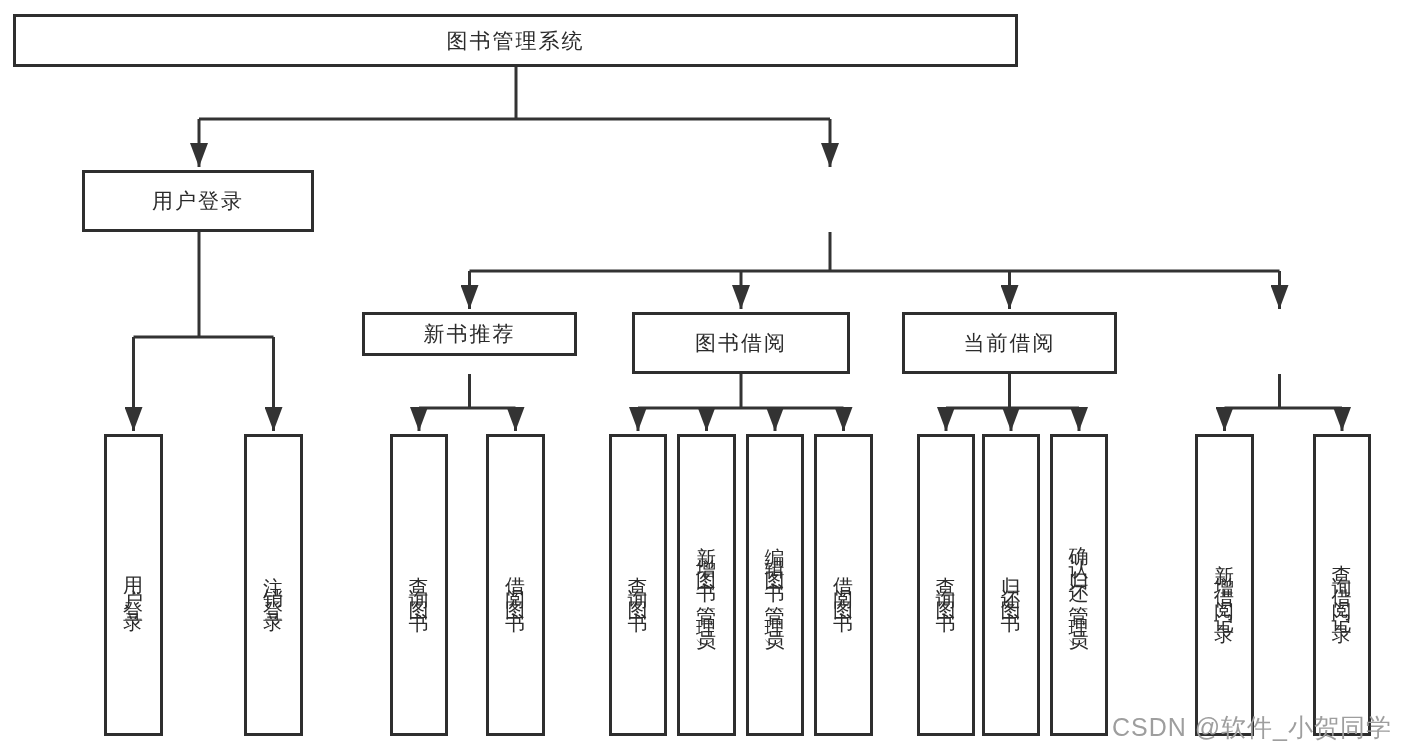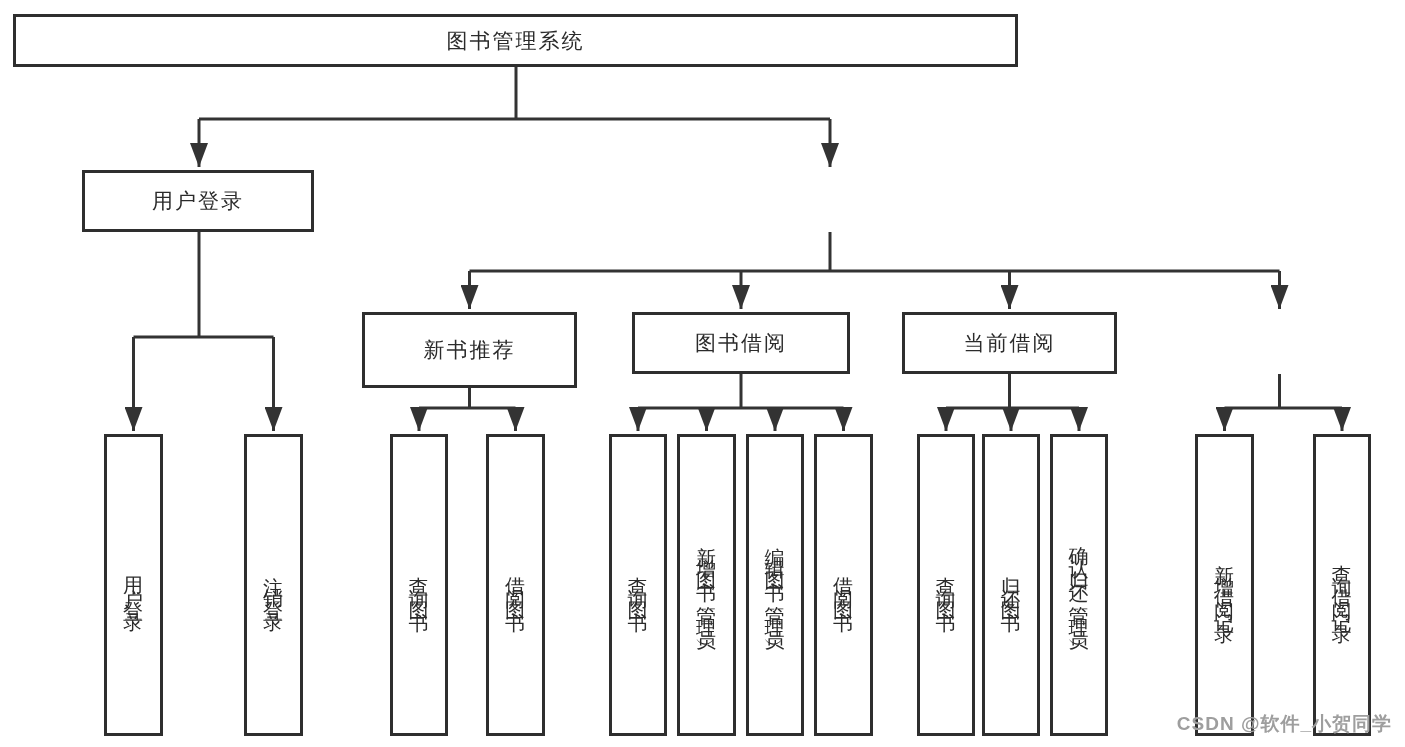--- a/index.html
+++ b/index.html
@@ -40,21 +40,21 @@
     font-size: 20px;
     white-space: normal;
     line-height: 1;
   }
   
   .pos-root        { left: 13px;   top: 14px;  width: 1005px; height: 53px; }
   
   .pos-user-login  { left: 82px;   top: 170px; width: 232px;  height: 62px; }
   .pos-book-mgmt   { left: 712px;  top: 170px; width: 235px;  height: 62px; }
   
-  .pos-new-rec     { left: 362px;  top: 312px; width: 215px;  height: 76px; }
+  .pos-new-rec     { left: 362px;  top: 312px; width: 215px;  height: 44px; }
   .pos-book-borrow { left: 632px;  top: 312px; width: 218px;  height: 62px; }
   .pos-cur-borrow  { left: 902px;  top: 312px; width: 215px;  height: 62px; }
   .pos-rec-log     { left: 1172px; top: 312px; width: 215px;  height: 62px; }
   
   .leaf { top: 434px; height: 302px; }
   .pos-l1  { left: 104px;  width: 59px; }
   .pos-l2  { left: 244px;  width: 59px; }
   .pos-l3  { left: 390px;  width: 58px; }
   .pos-l4  { left: 486px;  width: 59px; }
   .pos-l5  { left: 609px;  width: 58px; }
@@ -65,24 +65,23 @@
   .pos-l10 { left: 982px;  width: 58px; }
   .pos-l11 { left: 1050px; width: 58px; }
   .pos-l12 { left: 1195px; width: 59px; }
   .pos-l13 { left: 1313px; width: 58px; }
   .watermark {
     position: absolute;
     right: 13px;
     top: 711px;
     z-index: 3;
     color: #9e9e9e;
-    font-size: 19px;
+    font-size: 25px;
     letter-spacing: 1px;
     white-space: nowrap;
-    font-weight: bold;
   }
 </style>
 </head>
 <body>
 
 <div class="stage">
 
   <svg class="wires" viewBox="0 0 1405 747" xmlns="http://www.w3.org/2000/svg">
     <defs>
       <marker id="arw" viewBox="0 0 26 18" refX="25" refY="9" markerWidth="26" markerHeight="18" markerUnits="userSpaceOnUse" orient="auto">

